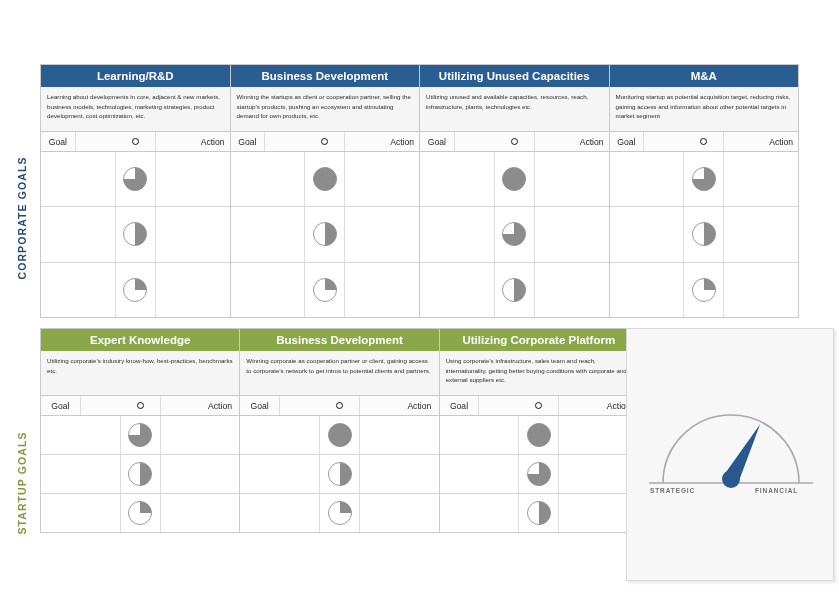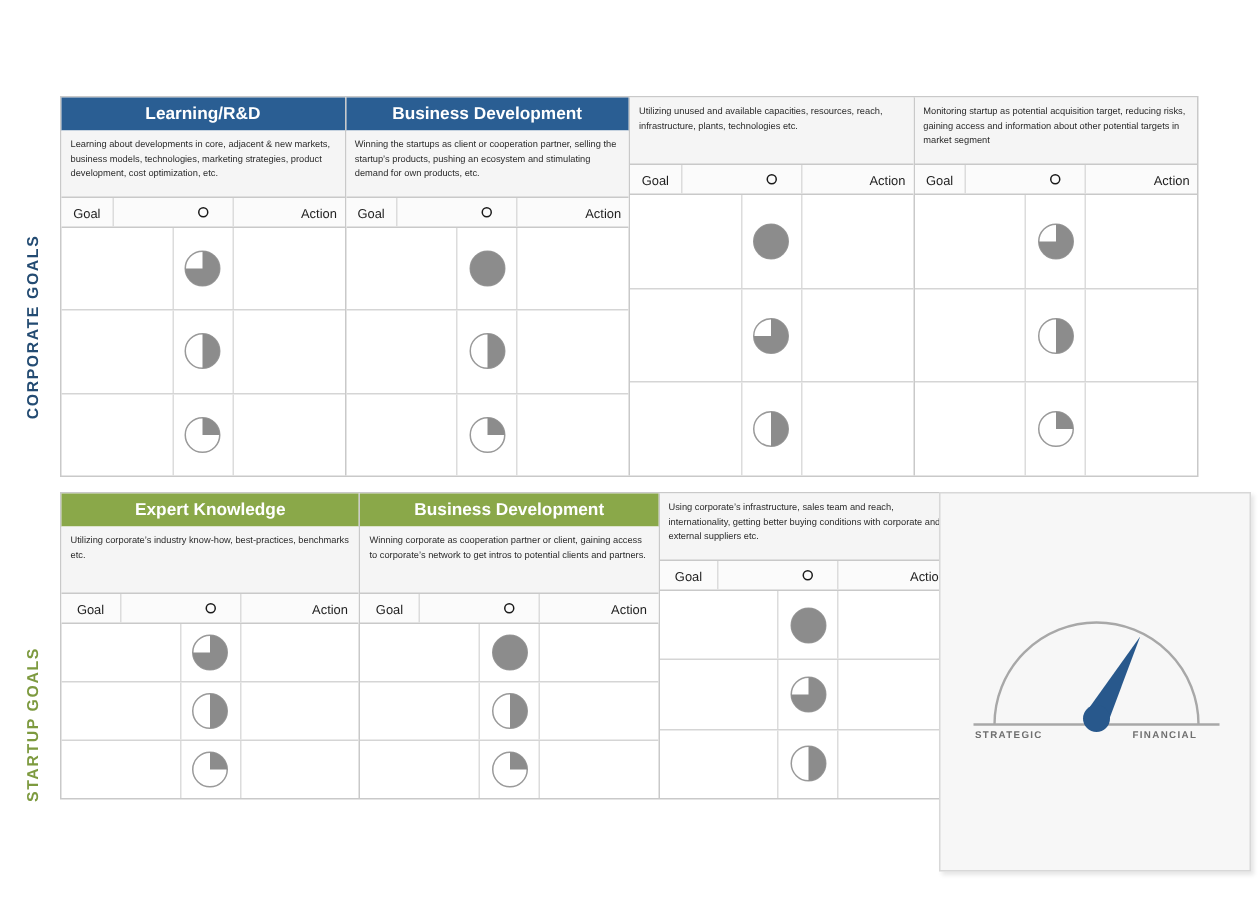--- a/index.html
+++ b/index.html
@@ -255,20 +255,21 @@
                 <svg class="pie" width="26" height="26" viewBox="0 0 26 26">
                   <circle cx="13" cy="13" r="11.5" fill="#ffffff" stroke="#9a9a9a" stroke-width="1"></circle>
                   <path d="M 13 13 L 13 1.5 A 11.5 11.5 0 0 1 24.50 13.00 Z" fill="#8c8c8c"></path>
                 </svg>
               </div>
               <div class="cell-action"></div>
             </div>
           </div>
         </div>
         <div class="pillar">
+          <div class="pillar-head">Utilizing Unused Capacities</div>
           <div class="pillar-desc">Utilizing unused and available capacities, resources, reach, infrastructure, plants, technologies etc.</div>
           <div class="col-head">
             <div class="c-goal">Goal</div>
             <div class="c-ind">
               <span class="ind-glyph"></span>
             </div>
             <div class="c-action">Action</div>
           </div>
           <div class="rows">
             <div class="row">
@@ -297,20 +298,21 @@
                 <svg class="pie" width="26" height="26" viewBox="0 0 26 26">
                   <circle cx="13" cy="13" r="11.5" fill="#ffffff" stroke="#9a9a9a" stroke-width="1"></circle>
                   <path d="M 13 13 L 13 1.5 A 11.5 11.5 0 0 1 13.00 24.50 Z" fill="#8c8c8c"></path>
                 </svg>
               </div>
               <div class="cell-action"></div>
             </div>
           </div>
         </div>
         <div class="pillar">
+          <div class="pillar-head">M&amp;A</div>
           <div class="pillar-desc">Monitoring startup as potential acquisition target, reducing risks, gaining access and information about other potential targets in market segment</div>
           <div class="col-head">
             <div class="c-goal">Goal</div>
             <div class="c-ind">
               <span class="ind-glyph"></span>
             </div>
             <div class="c-action">Action</div>
           </div>
           <div class="rows">
             <div class="row">
@@ -430,20 +432,21 @@
                 <svg class="pie" width="26" height="26" viewBox="0 0 26 26">
                   <circle cx="13" cy="13" r="11.5" fill="#ffffff" stroke="#9a9a9a" stroke-width="1"></circle>
                   <path d="M 13 13 L 13 1.5 A 11.5 11.5 0 0 1 24.50 13.00 Z" fill="#8c8c8c"></path>
                 </svg>
               </div>
               <div class="cell-action"></div>
             </div>
           </div>
         </div>
         <div class="pillar">
+          <div class="pillar-head">Utilizing Corporate Platform</div>
           <div class="pillar-desc">Using corporate’s infrastructure, sales team and reach, internationality, getting better buying conditions with corporate and external suppliers etc.</div>
           <div class="col-head">
             <div class="c-goal">Goal</div>
             <div class="c-ind">
               <span class="ind-glyph"></span>
             </div>
             <div class="c-action">Action</div>
           </div>
           <div class="rows">
             <div class="row">

